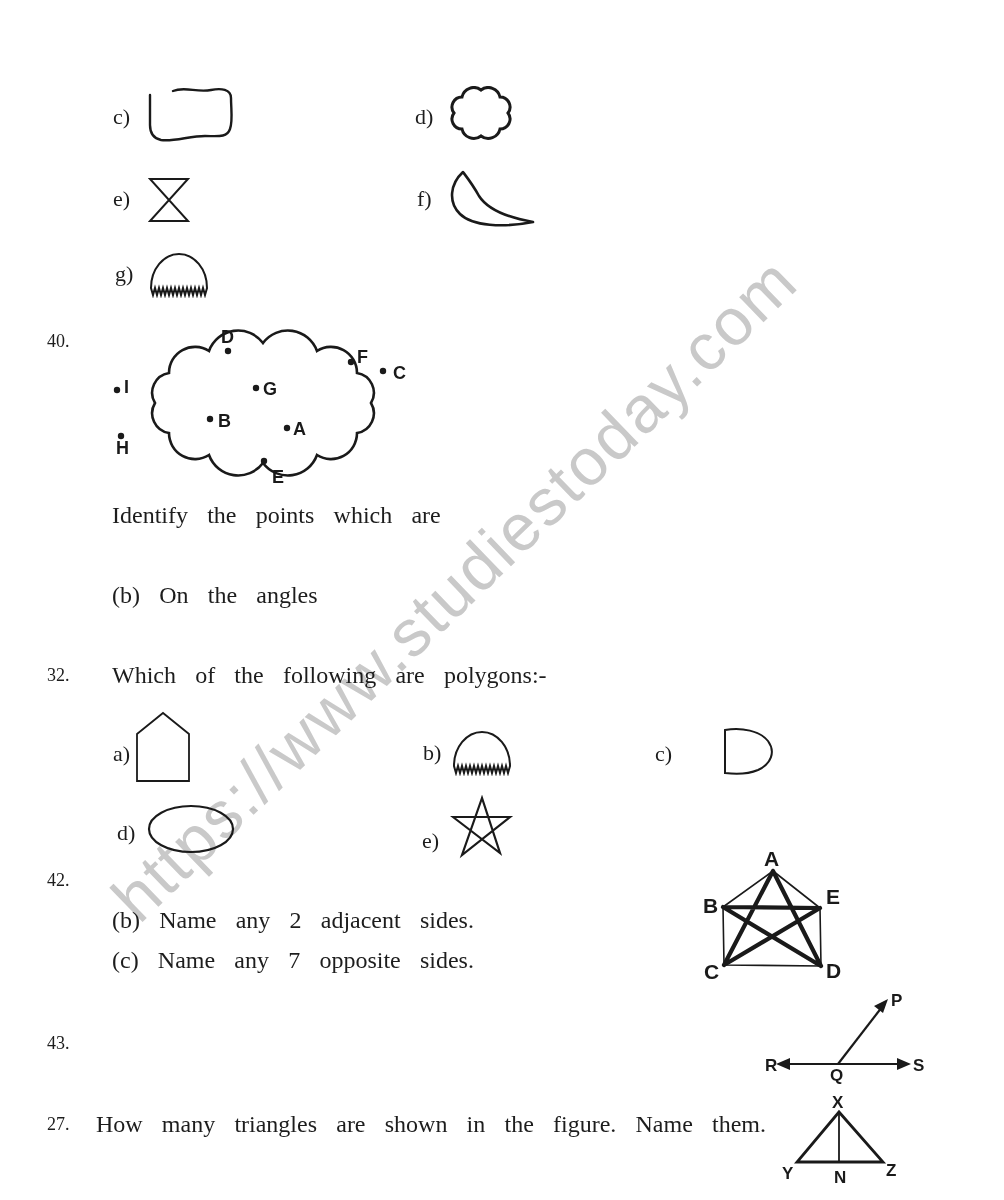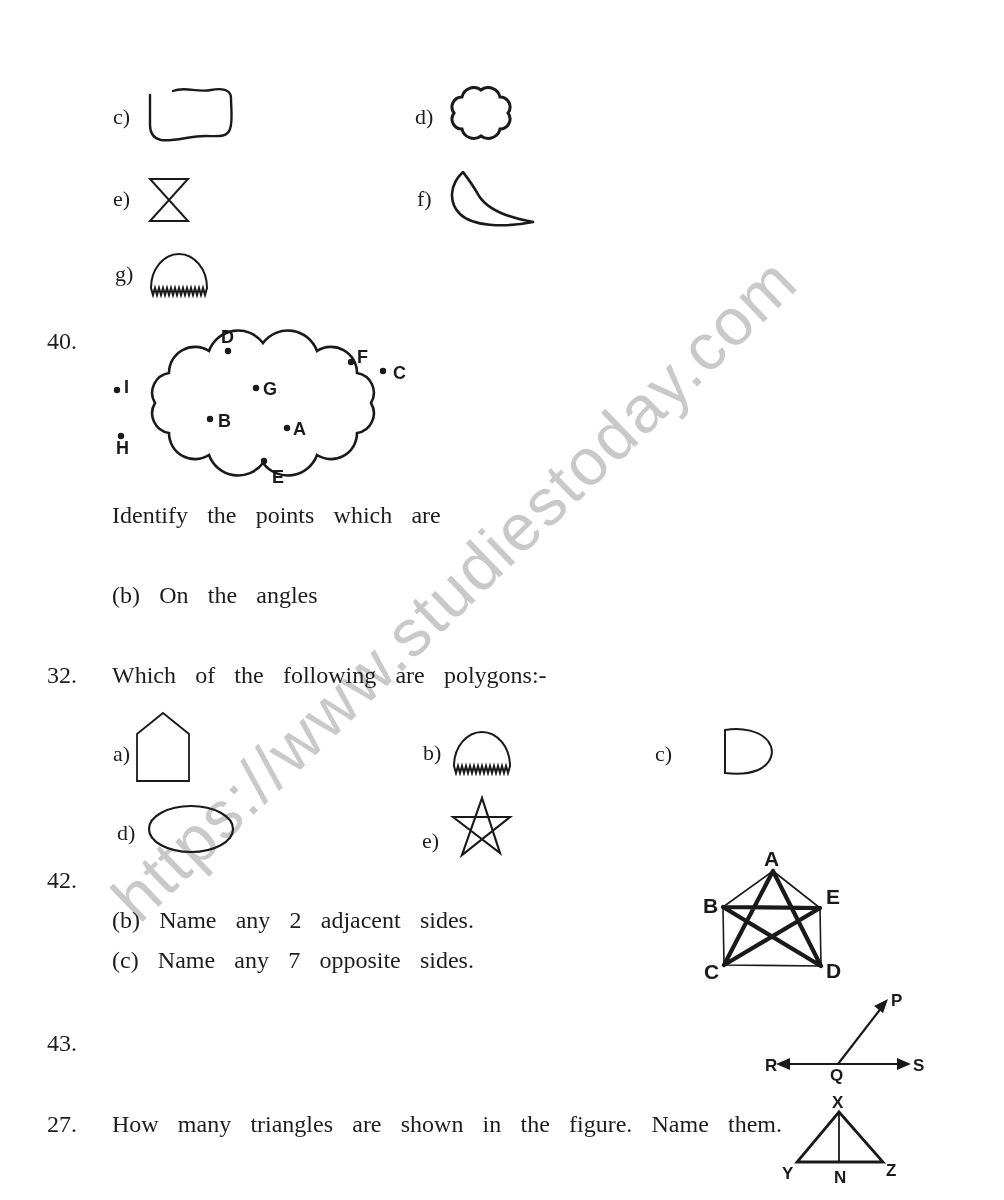--- a/index.html
+++ b/index.html
@@ -13,21 +13,21 @@
     white-space:nowrap;
     font-family:"Liberation Sans", sans-serif;
     font-size:66px; letter-spacing:2px; color:#c9c9c9;
     transform:rotate(-44deg); transform-origin:center center;
     user-select:none;
   }
   .txt {
     position:absolute; font-size:24px; line-height:26px;
     word-spacing:0.55em; white-space:nowrap;
   }
-  .qnum { position:absolute; font-size:24px; line-height:26px; }
+  .qnum { position:absolute; font-size:18px; line-height:26px; }
   .optlab { position:absolute; font-size:22px; line-height:26px; }
   .fig { position:absolute; }
   .fig path, .fig polygon.outline, .fig line, .fig ellipse {
     stroke:#1a1a1a; fill:none;
   }
   .fig text {
     font-family:"Liberation Sans", sans-serif;
     font-weight:bold; fill:#1a1a1a;
   }
   .dot { fill:#1a1a1a; stroke:none; }
@@ -143,21 +143,21 @@
     <polygon class="arrow" points="149,76 135,70 135,82"></polygon>
     <line x1="76" y1="76" x2="120" y2="19" stroke-width="2.2"></line>
     <polygon class="arrow" points="126,11 121,25 112,18"></polygon>
     <text x="129" y="18" font-size="17">P</text>
     <text x="3" y="83" font-size="17">R</text>
     <text x="68" y="93" font-size="17">Q</text>
     <text x="151" y="83" font-size="17">S</text>
   </svg>
 
   <div class="qnum" style="left:47px;top:1111px">27.</div>
-  <div class="txt" style="left:112px;top:1111px">How many triangles are shown in the figure. Name them.</div>
+  <div class="txt" style="left:96px;top:1111px">How many triangles are shown in the figure. Name them.</div>
 
   <svg class="fig" style="left:775px;top:1085px" width="140" height="110" viewBox="0 0 140 110">
     <polygon class="outline" points="64,27 22,77 108,77" stroke-width="2.8"></polygon>
     <line x1="64" y1="27" x2="64" y2="77" stroke-width="1.8"></line>
     <text x="57" y="23" font-size="17">X</text>
     <text x="7" y="94" font-size="17">Y</text>
     <text x="59" y="98" font-size="17">N</text>
     <text x="111" y="91" font-size="17">Z</text>
   </svg>
 

